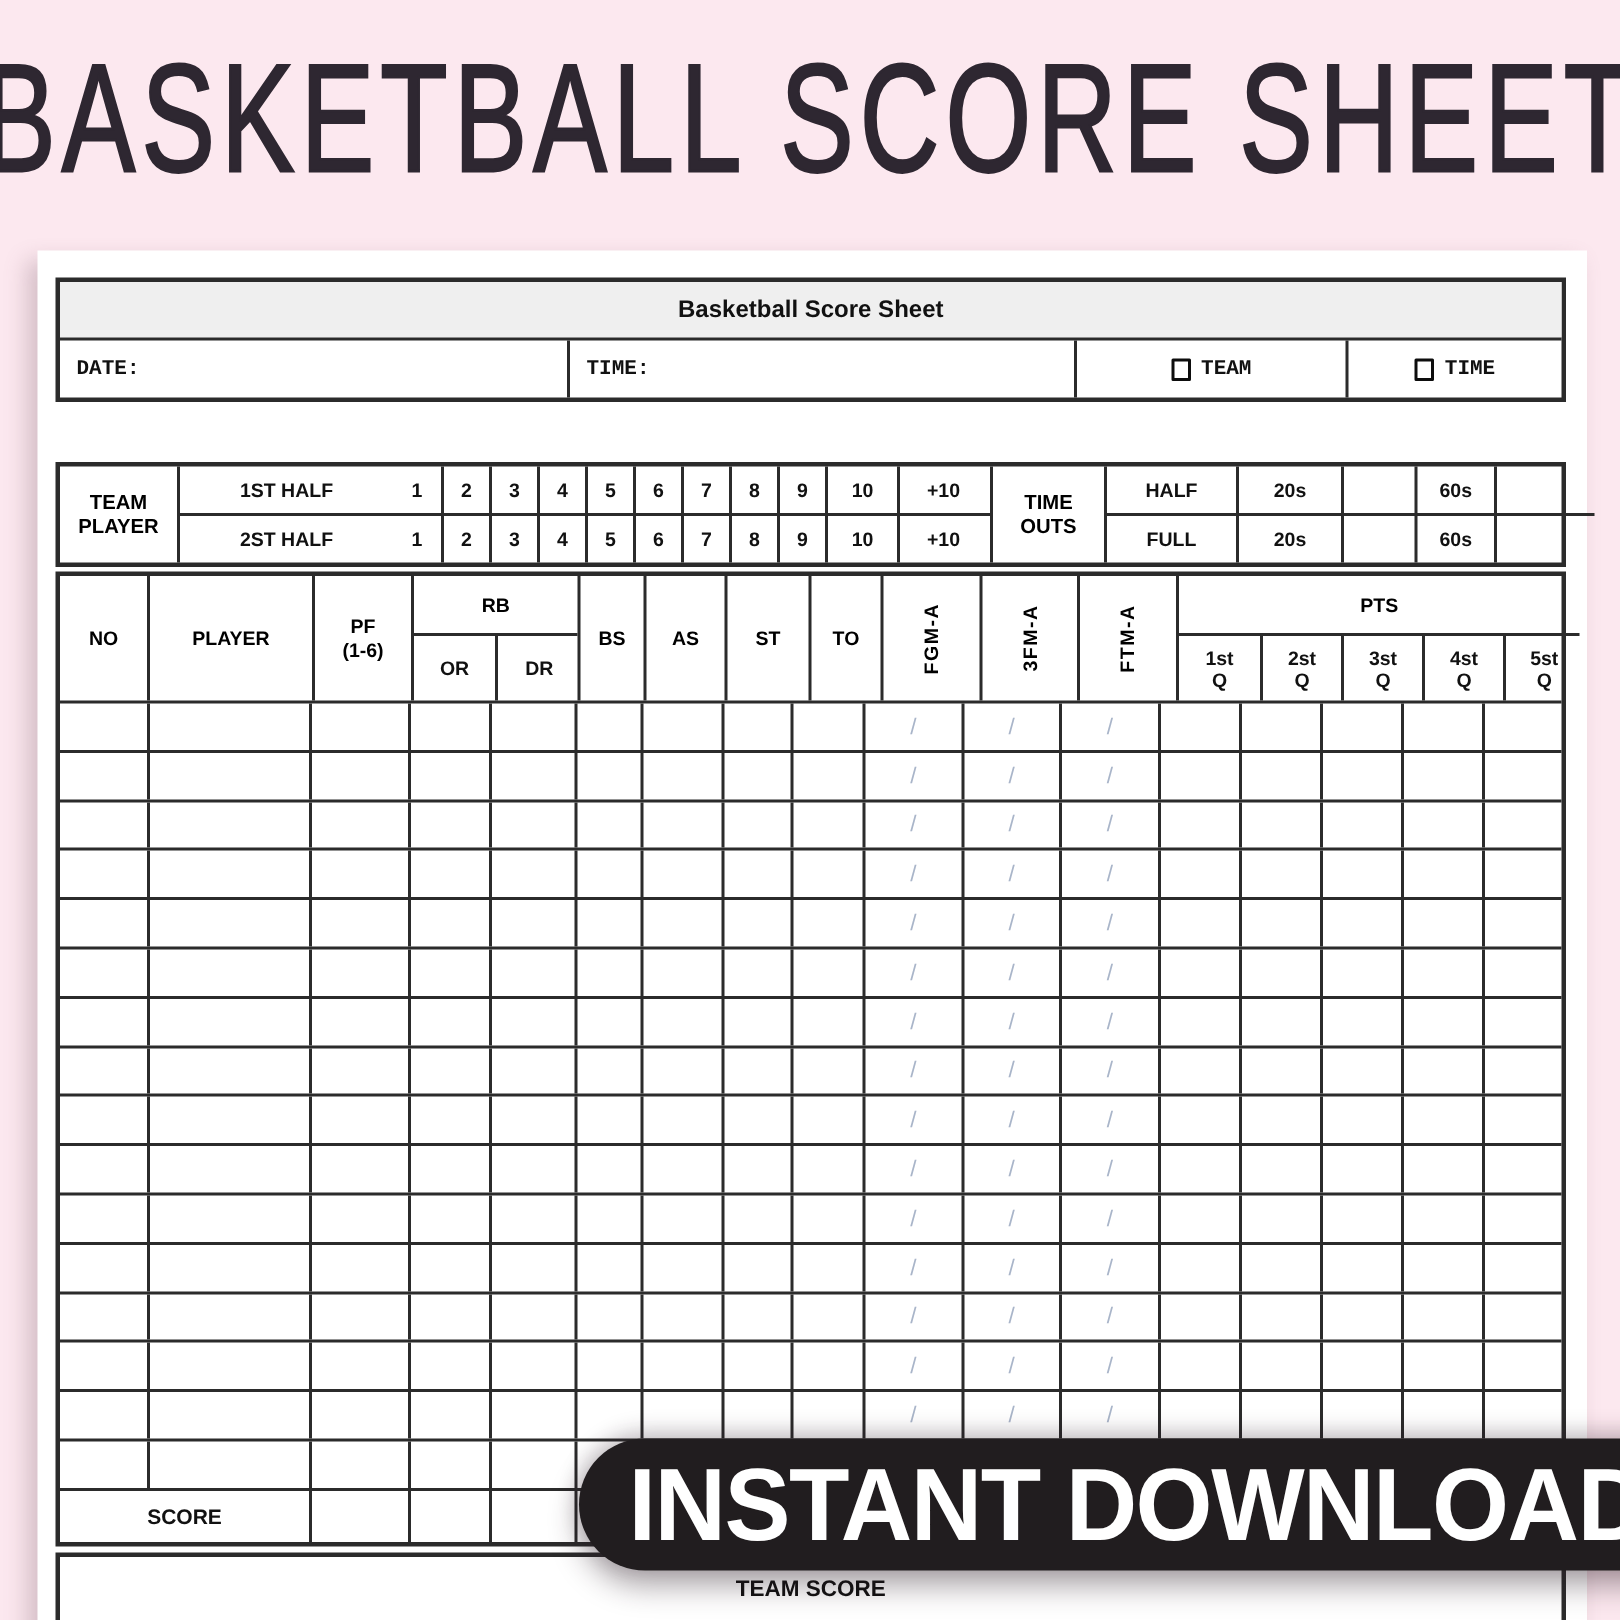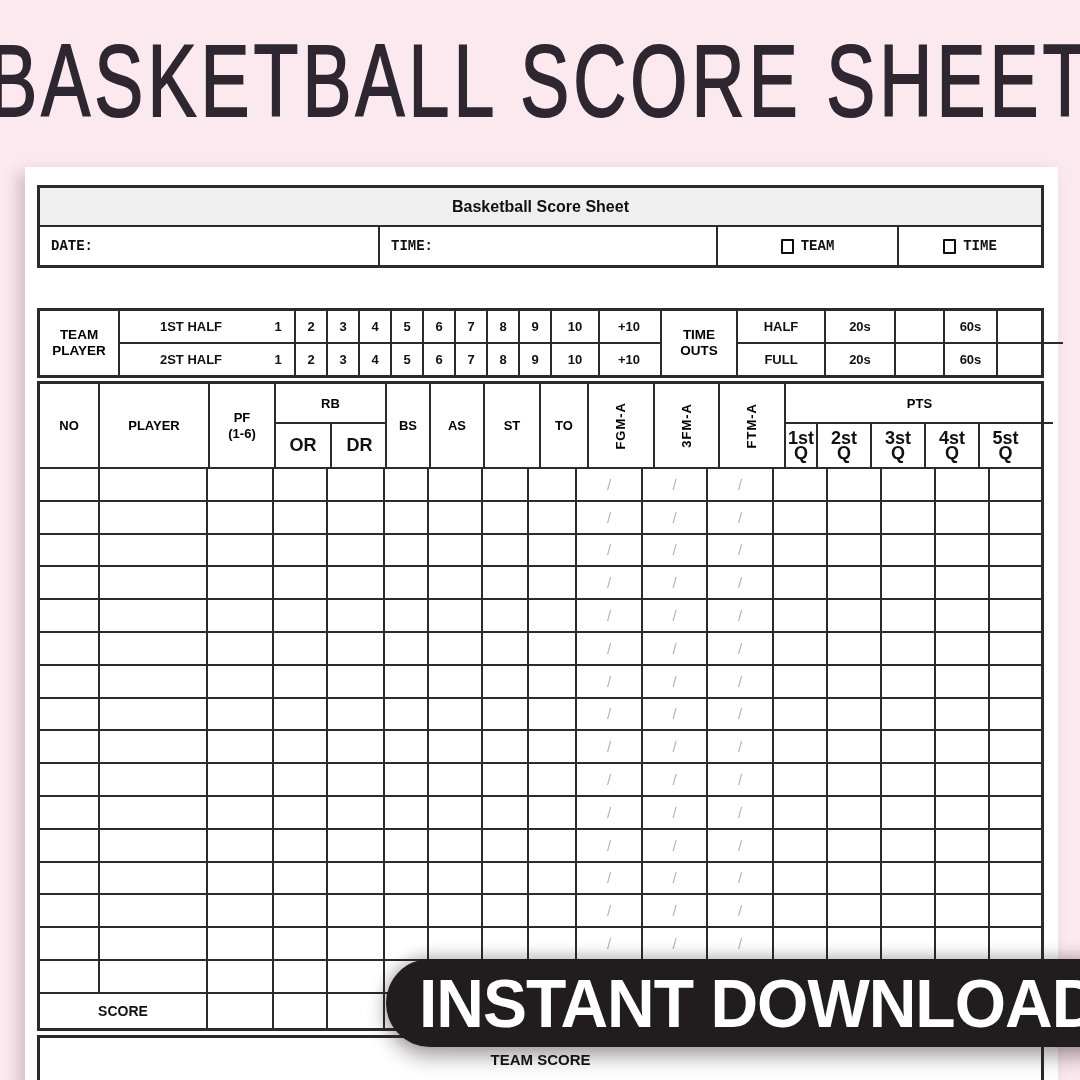--- a/index.html
+++ b/index.html
@@ -64,21 +64,21 @@
 
   
   #roster{top:214px;}
   .rhead{display:flex;height:83px;}
   .rhead .hcell{flex:0 0 auto;display:flex;flex-direction:column;align-items:center;justify-content:center;
                 font-weight:700;font-size:13px;line-height:16px;}
   .rhead .hcell + .hcell, .rhead .hcell + .hgroup, .rhead .hgroup + .hcell{border-left:2px solid var(--bd);}
   .hgroup{flex:0 0 auto;display:flex;flex-direction:column;}
   .hgroup .gtop{height:38px;display:flex;align-items:center;justify-content:center;font-weight:700;font-size:13px;}
   .hgroup .gbot{height:45px;display:flex;border-top:2px solid var(--bd);}
-  .hgroup .gbot .cell{font-size:18px;line-height:15px;flex-direction:column;}
+  .hgroup .gbot .cell{font-size:13px;line-height:15px;flex-direction:column;}
   .vert{writing-mode:vertical-rl;transform:rotate(180deg);font-weight:700;font-size:13px;letter-spacing:1px;}
   #roster-body .rrow{display:flex;height:32.8px;border-top:2px solid var(--bd);}
   #roster-body .rrow .cell{font-size:15px;}
   .slash{color:var(--slash);font-weight:400;font-style:normal;}
   .totals-row{height:36px;border-top:2px solid var(--bd);}
   .totals-row .cell{font-size:14px;}
 
   
   #teamscore{top:868px;}
   #teamscore .ts-head{height:42px;}
@@ -213,21 +213,21 @@
       </div>
       <div class="hcell" style="width:65px">
         <span class="vert">3FM-A</span>
       </div>
       <div class="hcell" style="width:66px">
         <span class="vert">FTM-A</span>
       </div>
       <div class="hgroup" style="width:269px">
         <div class="gtop">PTS</div>
         <div class="gbot">
-            <div class="cell" style="width: 30px;">
+            <div class="cell" style="width: 54px;">
               <span>1st</span>
               <span>Q</span>
             </div>
             <div class="cell" style="width: 54px;">
               <span>2st</span>
               <span>Q</span>
             </div>
             <div class="cell" style="width: 54px;">
               <span>3st</span>
               <span>Q</span>

